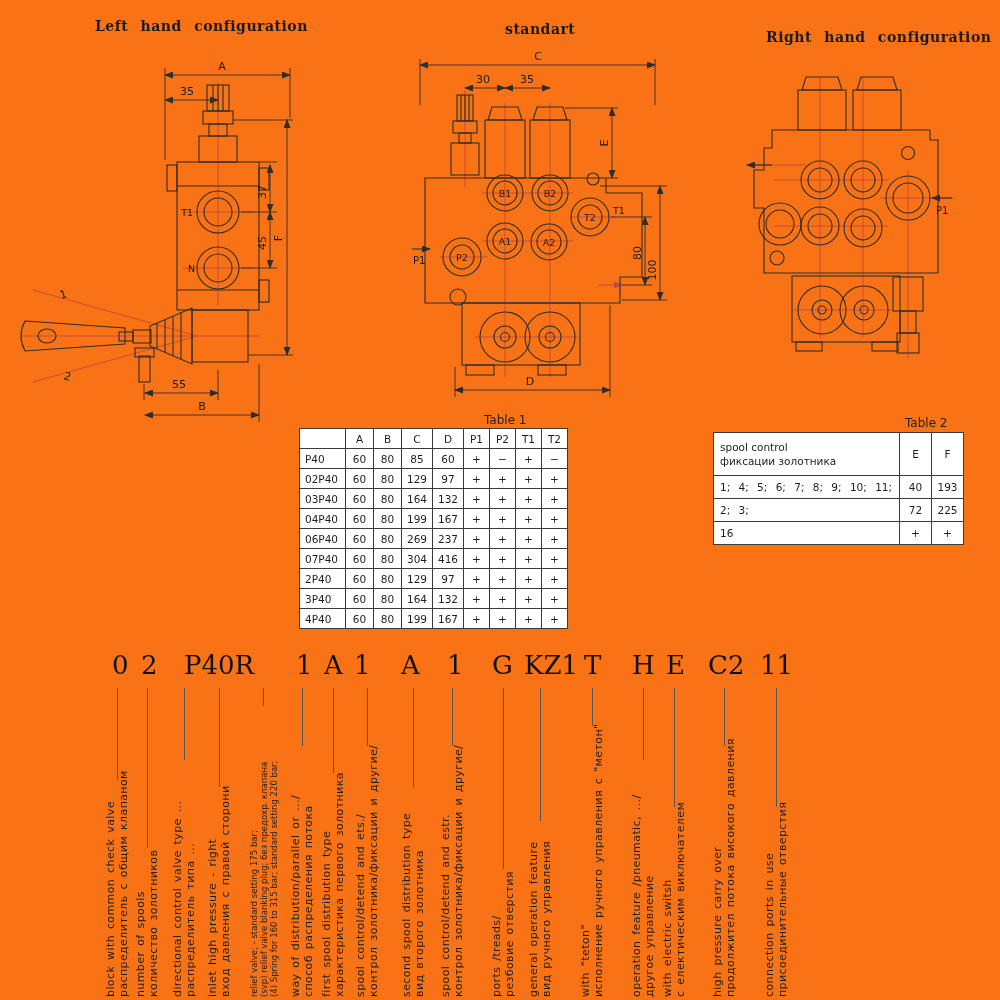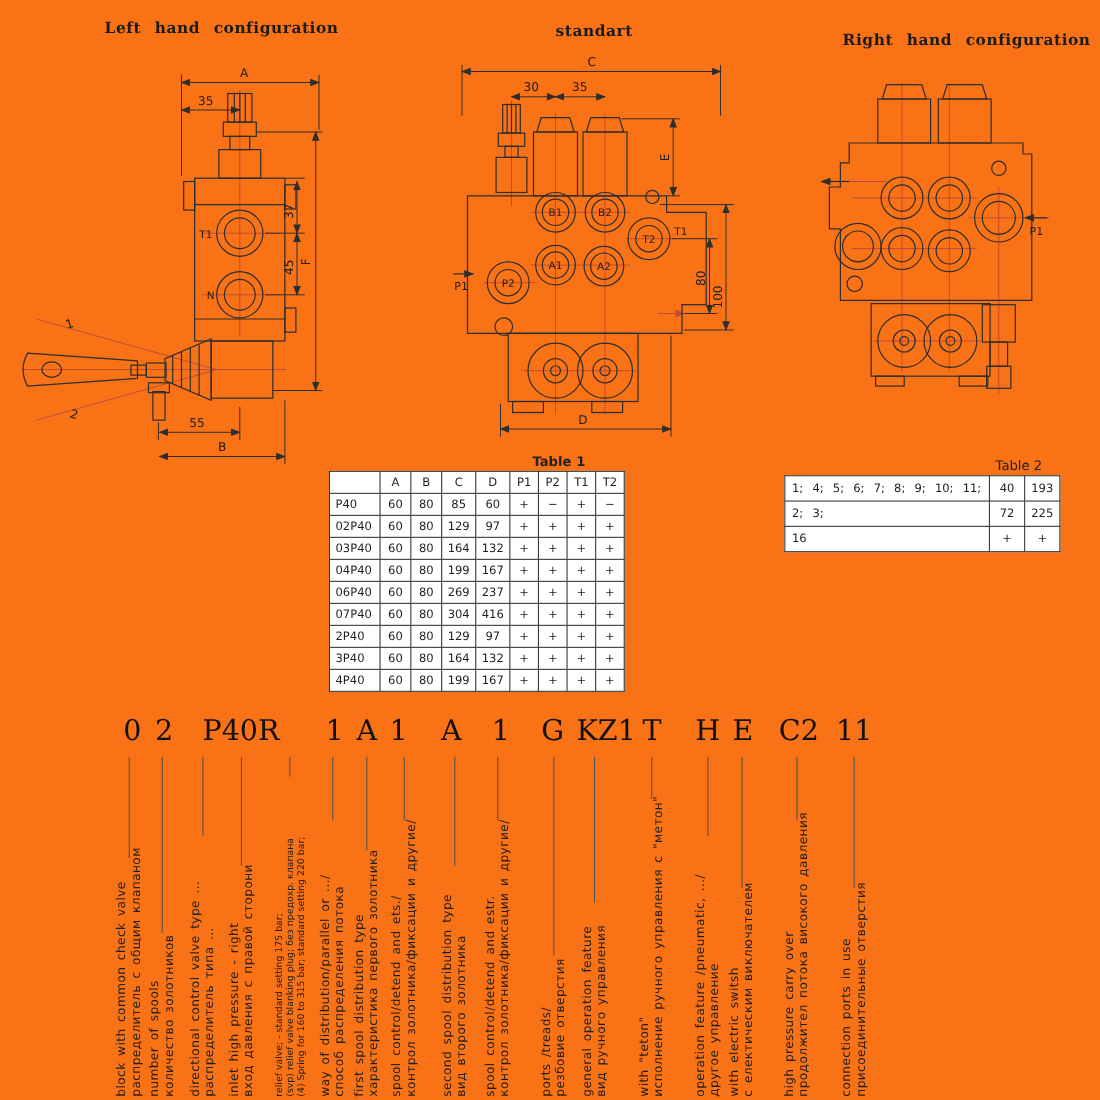--- a/index.html
+++ b/index.html
@@ -261,21 +261,21 @@
         <rect x="130" y="284" width="26" height="9"></rect>
       <rect x="151" y="219" width="30" height="34"></rect>
       <rect x="158" y="253" width="16" height="22"></rect>
       <rect x="155" y="275" width="22" height="20"></rect>
     </g>
     <g font-size="10">
       <text x="194" y="156">P1</text>
     </g>
   </svg>
 
-  <div class="cap" style="left:484px;top:413px;font-weight:bold;">Table 1</div>
+  <div class="cap" style="left:484px;top:413px;">Table 1</div>
   <table class="t1">
     <colgroup>
         <col style="width:46px">
         <col style="width:28px">
         <col style="width:28px">
         <col style="width:31px">
         <col style="width:31px">
         <col style="width:26px">
         <col style="width:26px">
         <col style="width:26px">
@@ -396,20 +396,28 @@
     </table>
 
   <div class="cap" style="left:905px;top:416px;">Table 2</div>
   <table class="t2">
     <colgroup>
         <col style="width:186px">
         <col style="width:32px">
         <col style="width:32px">
       </colgroup>
     <tbody>
+        <tr>
+      <td class="desc hdr">
+        <div>spool control</div>
+        <div>фиксации золотника</div>
+      </td>
+      <th>E</th>
+      <th>F</th>
+    </tr>
     <tr style="height:23px;margin-top:44px;">
           <td class="desc wide">1; 4; 5; 6; 7; 8; 9; 10; 11;</td>
           <td>40</td>
           <td>193</td>
         </tr>
     <tr style="height:23px;margin-left:32px;">
           <td class="desc wide">2; 3;</td>
           <td>72</td>
           <td>225</td>
         </tr>

